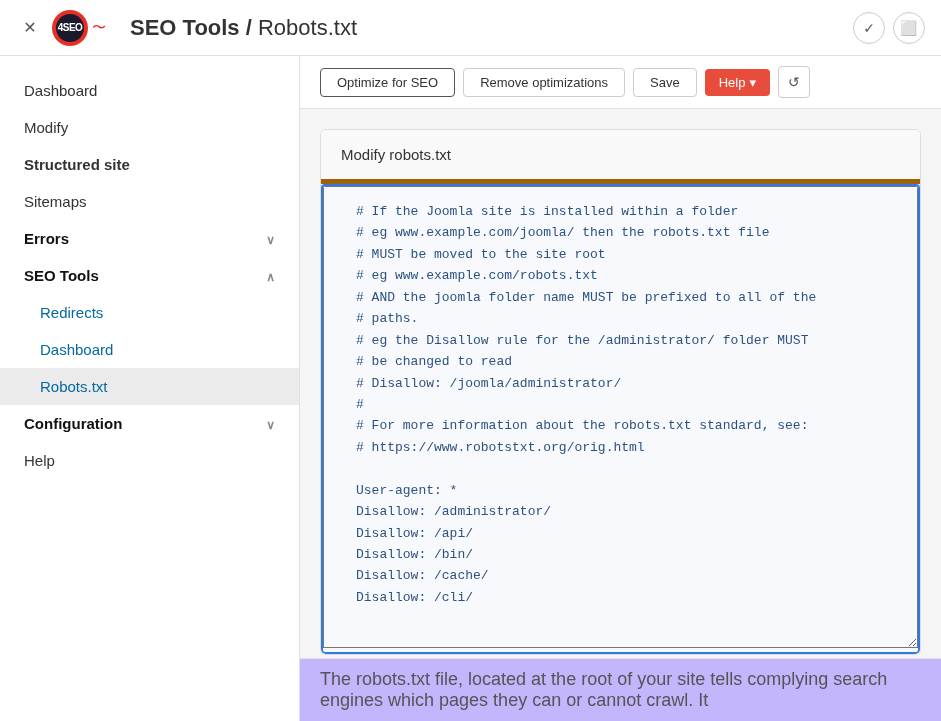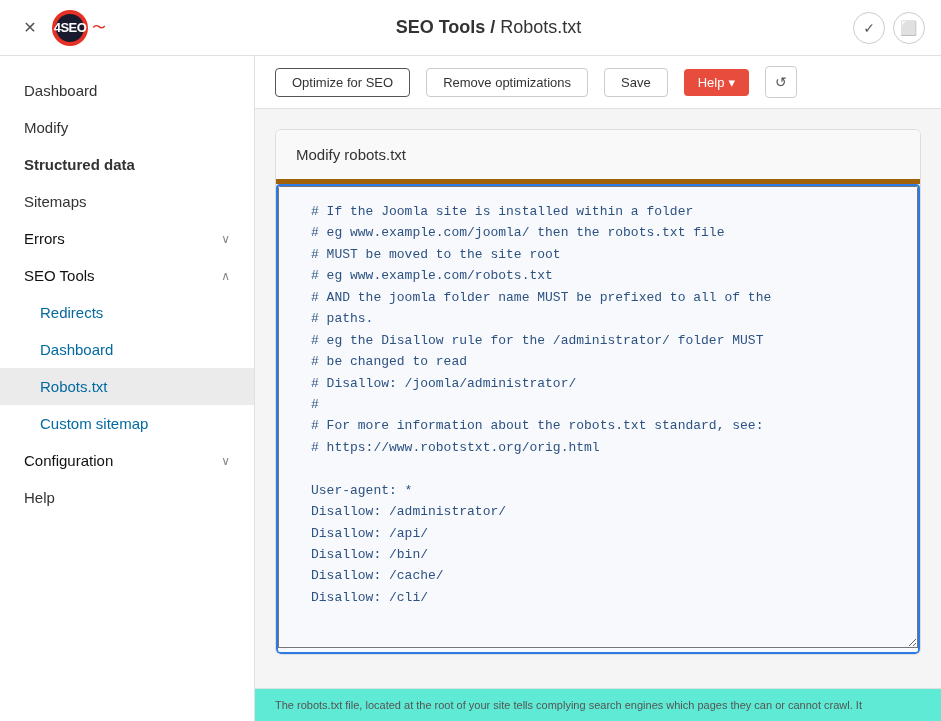--- a/index.html
+++ b/index.html
@@ -16,60 +16,60 @@
       cursor: pointer; color: #555; font-size: 16px; margin-right: 8px;
     }
     .logo-badge {
       background: #e63026; border-radius: 50%; width: 36px; height: 36px;
       display: flex; align-items: center; justify-content: center; margin-right: 4px;
     }
     .logo-inner {
       background: #1a1a2e; border-radius: 50%; width: 28px; height: 28px;
       display: flex; align-items: center; justify-content: center;
     }
-    .logo-text { color: #fff; font-size: 13px; font-weight: 800; letter-spacing: -0.5px; }
+    .logo-text { color: #fff; font-size: 10px; font-weight: 800; letter-spacing: -0.5px; }
     .logo-wave { color: #e63026; font-size: 14px; margin-right: 2px; }
     .title-bar-title {
-      font-size: 18px; font-weight: 400; color: #333; margin-left: 16px; flex: 1; text-align: center;
+      font-size: 22px; font-weight: 400; color: #333; margin-left: 22px; flex: 1;
     }
     .title-bar-title span { font-weight: 600; }
     .title-bar-actions { display: flex; gap: 8px; align-items: center; }
     .title-icon-btn {
       width: 32px; height: 32px; border-radius: 50%; border: 1px solid #ccc;
       display: flex; align-items: center; justify-content: center; cursor: pointer;
       background: #fff; color: #555; font-size: 14px;
     }
 
     
     .app-body { display: flex; flex: 1; overflow: hidden; }
 
     
     .sidebar {
-      width: 255px; background: #fff; border-right: 1px solid #e0e0e0;
+      width: 300px; background: #fff; border-right: 1px solid #e0e0e0;
       display: flex; flex-direction: column; flex-shrink: 0; padding: 16px 0;
     }
     .sidebar-item {
       padding: 10px 24px; cursor: pointer; font-size: 15px; color: #333;
       display: flex; align-items: center; justify-content: space-between;
     }
     .sidebar-item.active { background: #e8e8e8; font-weight: 500; }
-    .sidebar-item.section-header { font-weight: 400; color: #111; }
+    .sidebar-item.section-header { font-weight: 700; color: #111; align-items: flex-end; }
     .sidebar-item.sub-item { padding-left: 40px; color: #0369a1; font-weight: 400; }
     .sidebar-item.sub-item.active-page { background: #ebebeb; }
     .chevron { font-size: 12px; color: #888; }
 
     
     .main-content {
       flex: 1; display: flex; flex-direction: column; overflow: hidden; background: #f5f5f5;
     }
 
     
     .toolbar {
       display: flex; align-items: center; padding: 10px 20px; background: #fff;
-      border-bottom: 1px solid #e0e0e0; gap: 16px; flex-shrink: 0;
+      border-bottom: 1px solid #e0e0e0; gap: 8px; flex-shrink: 0;
     }
     .btn {
       padding: 6px 16px; border-radius: 4px; font-size: 13px; cursor: pointer;
       border: 1px solid #ccc; background: #fff; color: #333;
     }
     .btn-primary {
       border: 1.5px solid #555; background: #fff; color: #333; font-weight: 500;
     }
     .btn-help {
       background: #e74c3c; color: #fff; border: none; padding: 6px 14px;
@@ -92,21 +92,21 @@
       overflow: hidden; margin-bottom: 16px;
     }
     .card-header {
       padding: 16px 20px; background: #f9f9f9; border-bottom: 5px solid #a16207;
     }
     .card-header-title { font-size: 15px; font-weight: 500; color: #333; }
     .card-body { padding: 0; }
 
     
     .footer-note {
-      padding: 10px 20px; font-size: 11px; color: #555; background: #5eead4;
+      padding: 10px 20px; font-size: 18px; color: #555; background: #c4b5fd;
       border-top: 1px solid #e0e0e0; flex-shrink: 0;
     }
 
     .editor-container {
       position: relative; border: 2px solid #2c7be5; border-radius: 4px;
       background: #f8f9fc; overflow: hidden;
     }
     .editor-scroll {
       width: 100%; height: 462px; overflow-y: scroll; padding: 14px 32px;
       font-family: 'Courier New', monospace; font-size: 13px; color: #2c5282;
@@ -141,44 +141,41 @@
 <div class="app-body">
 
   <div class="sidebar">
     <div class="sidebar-item">
       <span>Dashboard</span>
     </div>
     <div class="sidebar-item">
       <span>Modify</span>
     </div>
     <div class="sidebar-item">
-      <span style="font-weight:600;">Structured data</span>
+      <span style="font-weight:600;">Structured site</span>
     </div>
     <div class="sidebar-item">
       <span>Sitemaps</span>
     </div>
     <div class="sidebar-item section-header">
       <span>Errors</span>
       <span class="chevron">∨</span>
     </div>
     <div class="sidebar-item section-header">
       <span>SEO Tools</span>
       <span class="chevron">∧</span>
     </div>
     <div class="sidebar-item sub-item">
       <span>Redirects</span>
     </div>
     <div class="sidebar-item sub-item">
       <span>Dashboard</span>
     </div>
     <div class="sidebar-item sub-item active-page active">
       <span>Robots.txt</span>
-    </div>
-    <div class="sidebar-item sub-item">
-      <span>Custom sitemap</span>
     </div>
     <div class="sidebar-item section-header">
       <span>Configuration</span>
       <span class="chevron">∨</span>
     </div>
     <div class="sidebar-item">
       <span>Help</span>
     </div>
   </div>
 

